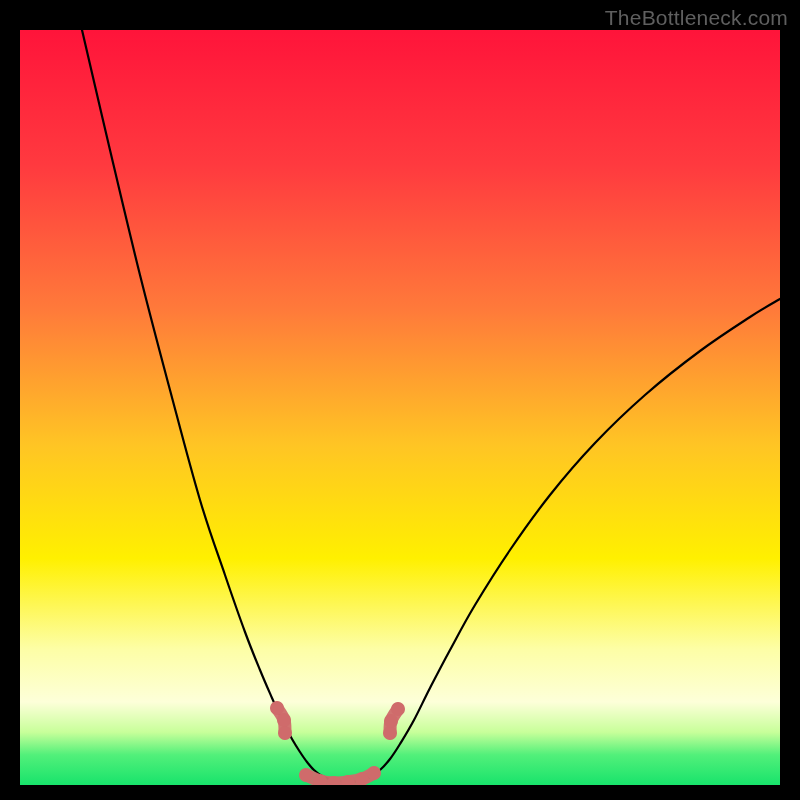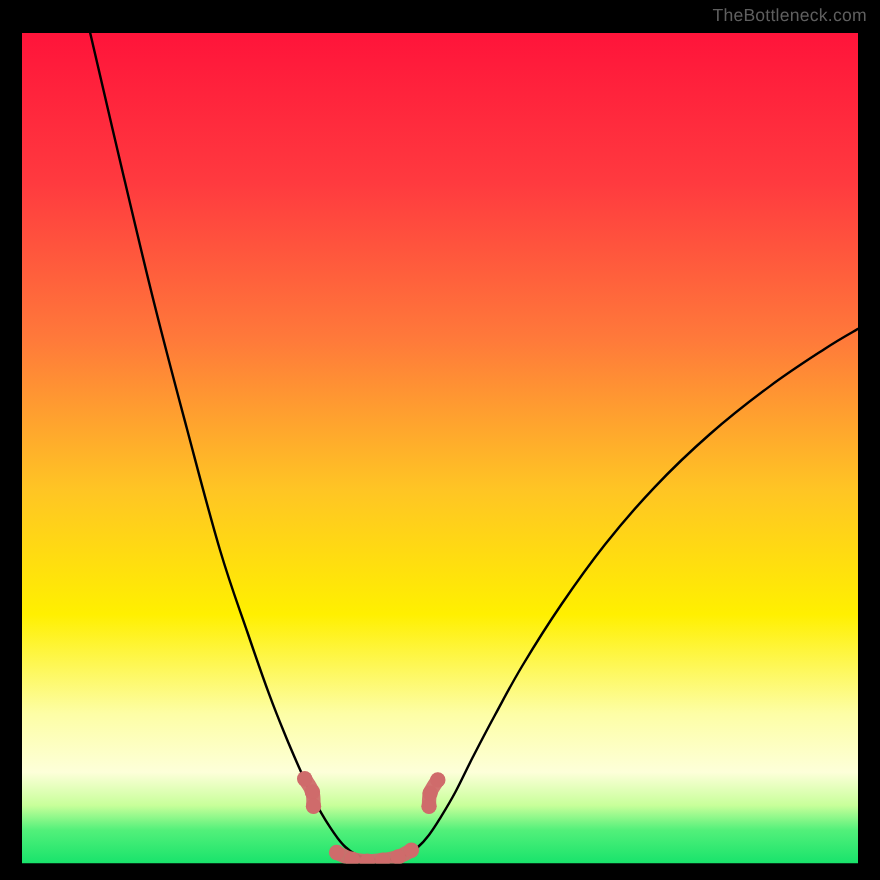--- a/index.html
+++ b/index.html
@@ -16,21 +16,21 @@
     width: 800px;
     height: 800px;
     background: #000;
     box-sizing: border-box;
   }
   .attribution {
     position: absolute;
     top: 6px;
     right: 12px;
     color: #5f5f5f;
-    font-size: 16px;
+    font-size: 21px;
     font-weight: 500;
     letter-spacing: 0.2px;
     z-index: 10;
   }
   .plot {
     position: absolute;
     left: 20px;
     top: 30px;
     width: 760px;
     height: 755px;

